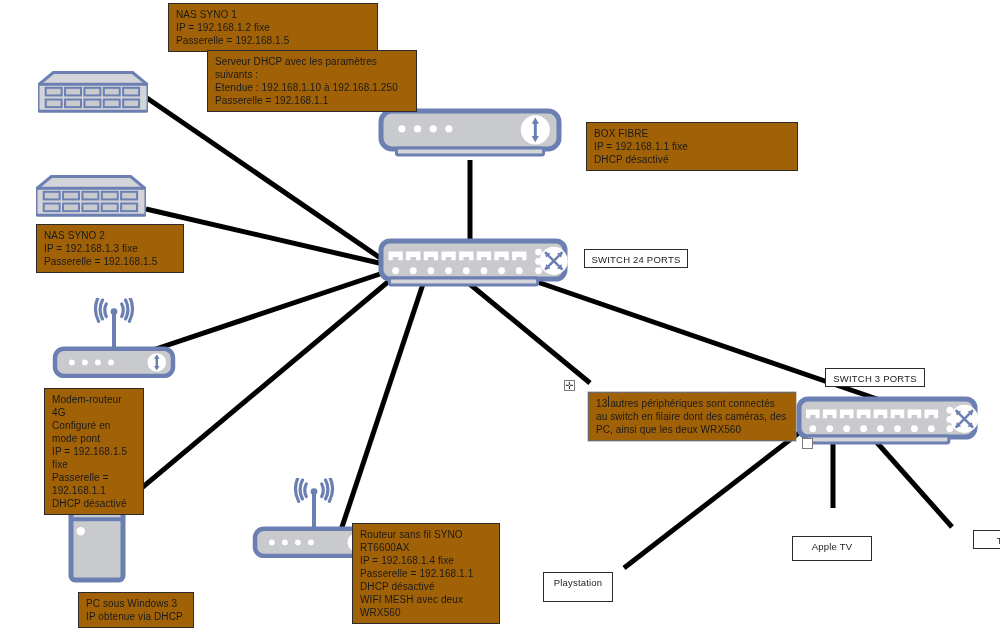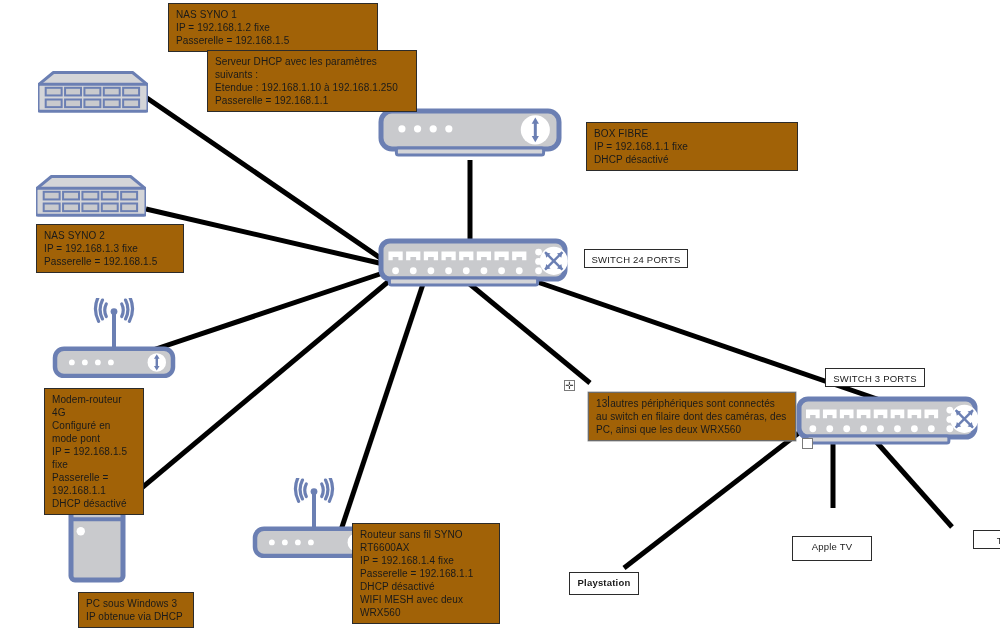--- a/index.html
+++ b/index.html
@@ -279,16 +279,16 @@
 PC, ainsi que les deux WRX560</div>
       <div class="handle move" style="left: 564px; top: 380px;">✛</div>
       <div class="handle" style="left: 802px; top: 438px;"></div>
       <div class="caret" style="left: 608px; top: 396px; height: 11px;"></div>
       <div class="note" style="left: 78px; top: 592px; width: 116px; min-height: 31px;">PC sous Windows 3
 IP obtenue via DHCP</div>
       <div class="tag" style="left: 584px; top: 249px; min-width: 104px; height: 19px;">SWITCH 24 PORTS</div>
       <div class="tag" style="left: 825px; top: 368px; min-width: 100px; height: 19px;">SWITCH 3 PORTS</div>
       <div class="tag" style="left: 792px; top: 511px; min-width: 80px; height: 25px; margin-top: 25px;">Apple TV</div>
       <div class="tag" style="left: 925px; top: 530px; min-width: 60px; height: 19px; margin-left: 48px;">TV</div>
-      <div class="tag" style="left: 569px; top: 572px; min-width: 70px; height: 23px; font-weight: bold;">Playstation</div>
+      <div class="tag" style="left: 543px; top: 572px; min-width: 70px; height: 30px;">Playstation</div>
     </div>
 
 </div>
 
 </body></html>

